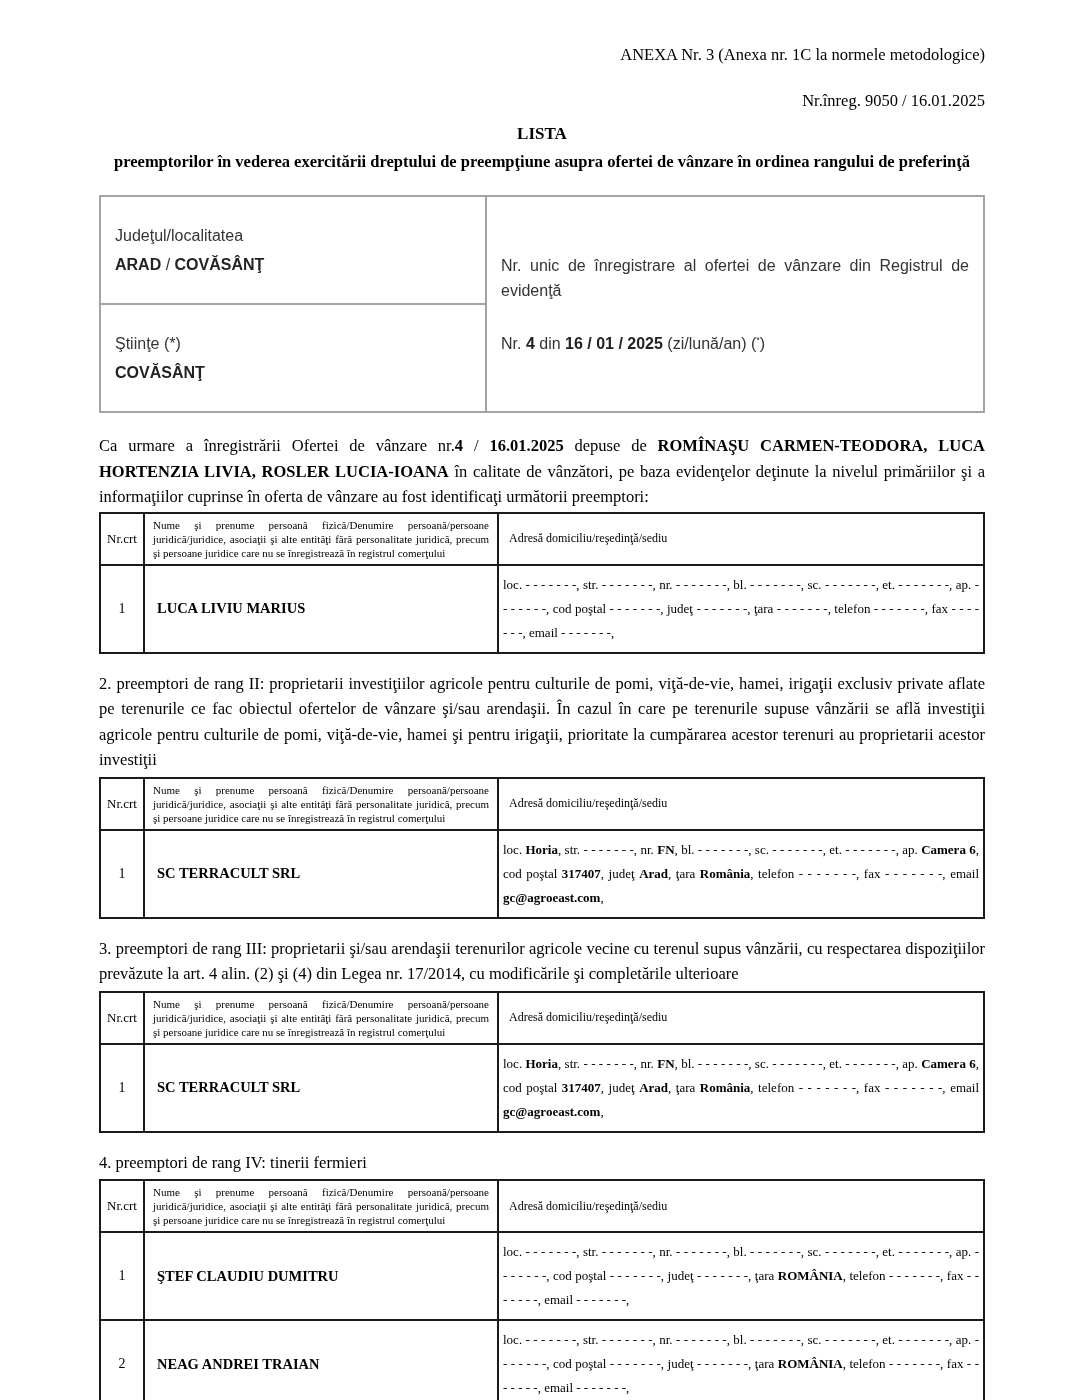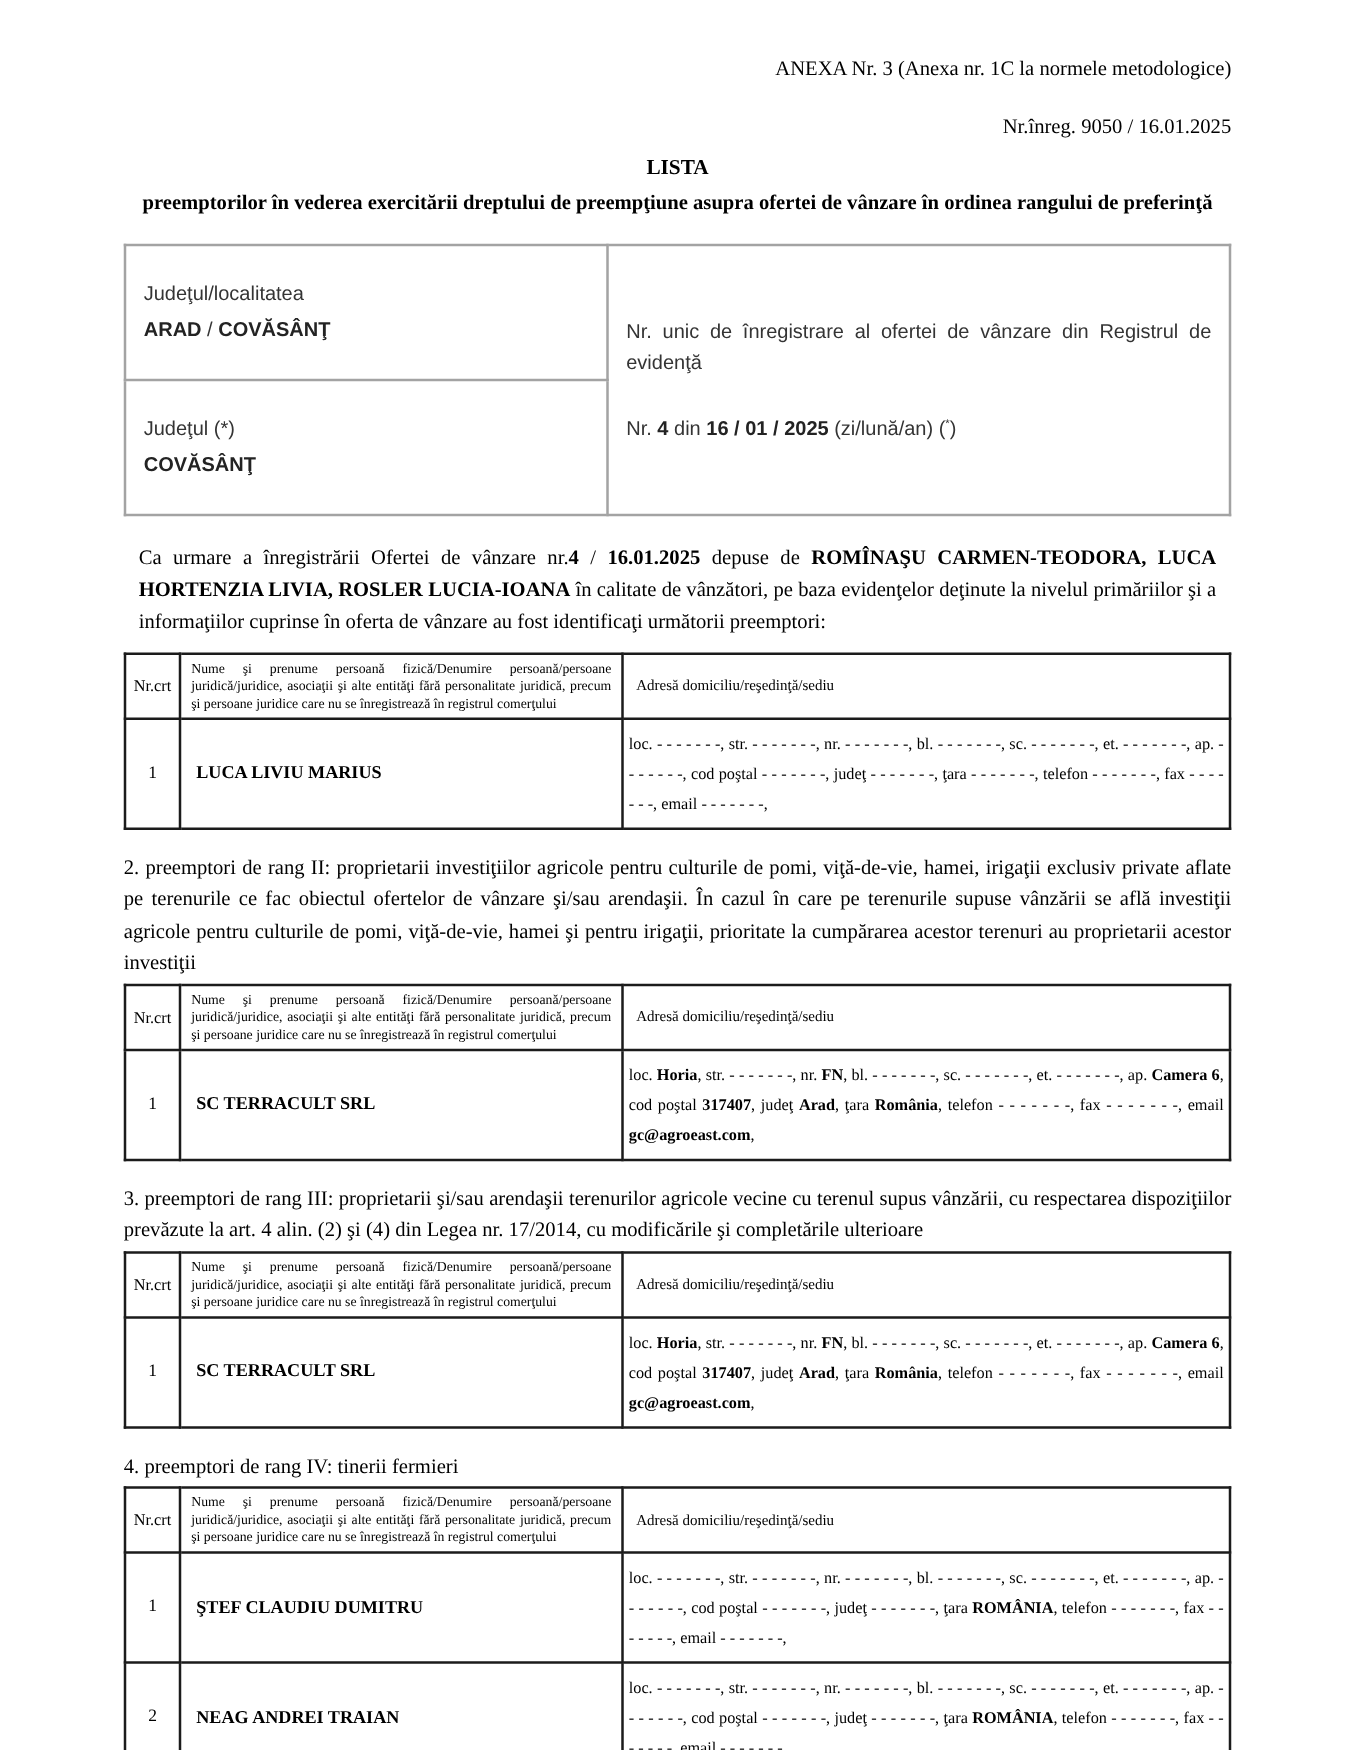--- a/index.html
+++ b/index.html
@@ -21,21 +21,21 @@
   .info-box td { border: 2px solid #a3a3a3; padding: 26px 14px; font-size: 16px; line-height: 25px; }
   .ib-left  { width: 356px; vertical-align: middle; }
   .ib-right { vertical-align: middle; }
   .ib-label { margin: 0 0 4px; }
   .ib-value b, .ib-label b { color: #232323; }
   .ib-reg-label { text-align: justify; margin: 0 0 28px; }
   sup { font-size: 9px; vertical-align: super; line-height: 0; }
 
   
   .body-par { text-align: justify; font-size: 16.5px; line-height: 25.5px; margin: 0; }
-  .intro-par { margin: 12px; }
+  .intro-par { margin: 0; }
   .section-par { margin: 0 0 4px; }
   .closing-par { margin-top: 12px; }
 
   
   .preemptor-table { width: 100%; border-collapse: collapse; margin: 2px 0 17px; table-layout: fixed; }
   .preemptor-table th, .preemptor-table td { border: 2px solid #1b1b1b; }
   .col-nr { width: 44px; } .col-name { width: 354px; } .col-addr { width: auto; }
   .th-nr   { font-weight: normal; font-size: 13px; text-align: center; vertical-align: middle; padding: 3px 2px; }
   .th-name { font-weight: normal; font-size: 11px; line-height: 14px; text-align: justify; vertical-align: top; padding: 4px 8px; }
   .th-addr { font-weight: normal; font-size: 12px; text-align: left; vertical-align: middle; padding: 4px 10px; }
@@ -60,21 +60,21 @@
           <div class="ib-label">Judeţul/localitatea</div>
           <div class="ib-value"><b>ARAD</b> / <b>COVĂSÂNŢ</b></div>
         </td>
         <td class="ib-right" rowspan="2">
           <div class="ib-reg-label">Nr. unic de înregistrare al ofertei de vânzare din Registrul de evidenţă</div>
           <div class="ib-value">Nr. <b>4</b> din <b>16 / 01 / 2025</b> (zi/lună/an) (<sup>*</sup>)</div>
         </td>
       </tr>
       <tr>
         <td class="ib-left">
-          <div class="ib-label">Judeţul (*)</div>
+          <div class="ib-label">Ştiinţe (*)</div>
           <div class="ib-value"><b>COVĂSÂNŢ</b></div>
         </td>
       </tr>
     </tbody>
   </table>
 
   <p class="body-par intro-par">Ca urmare a înregistrării Ofertei de vânzare nr.<b>4</b> / <b>16.01.2025</b> depuse de <b>ROMÎNAŞU CARMEN-TEODORA, LUCA HORTENZIA LIVIA, ROSLER LUCIA-IOANA</b> în calitate de vânzători, pe baza evidenţelor deţinute la nivelul primăriilor şi a informaţiilor cuprinse în oferta de vânzare au fost identificaţi următorii preemptori:</p>
 
   <div id="sections">
   <section class="rank-section">

